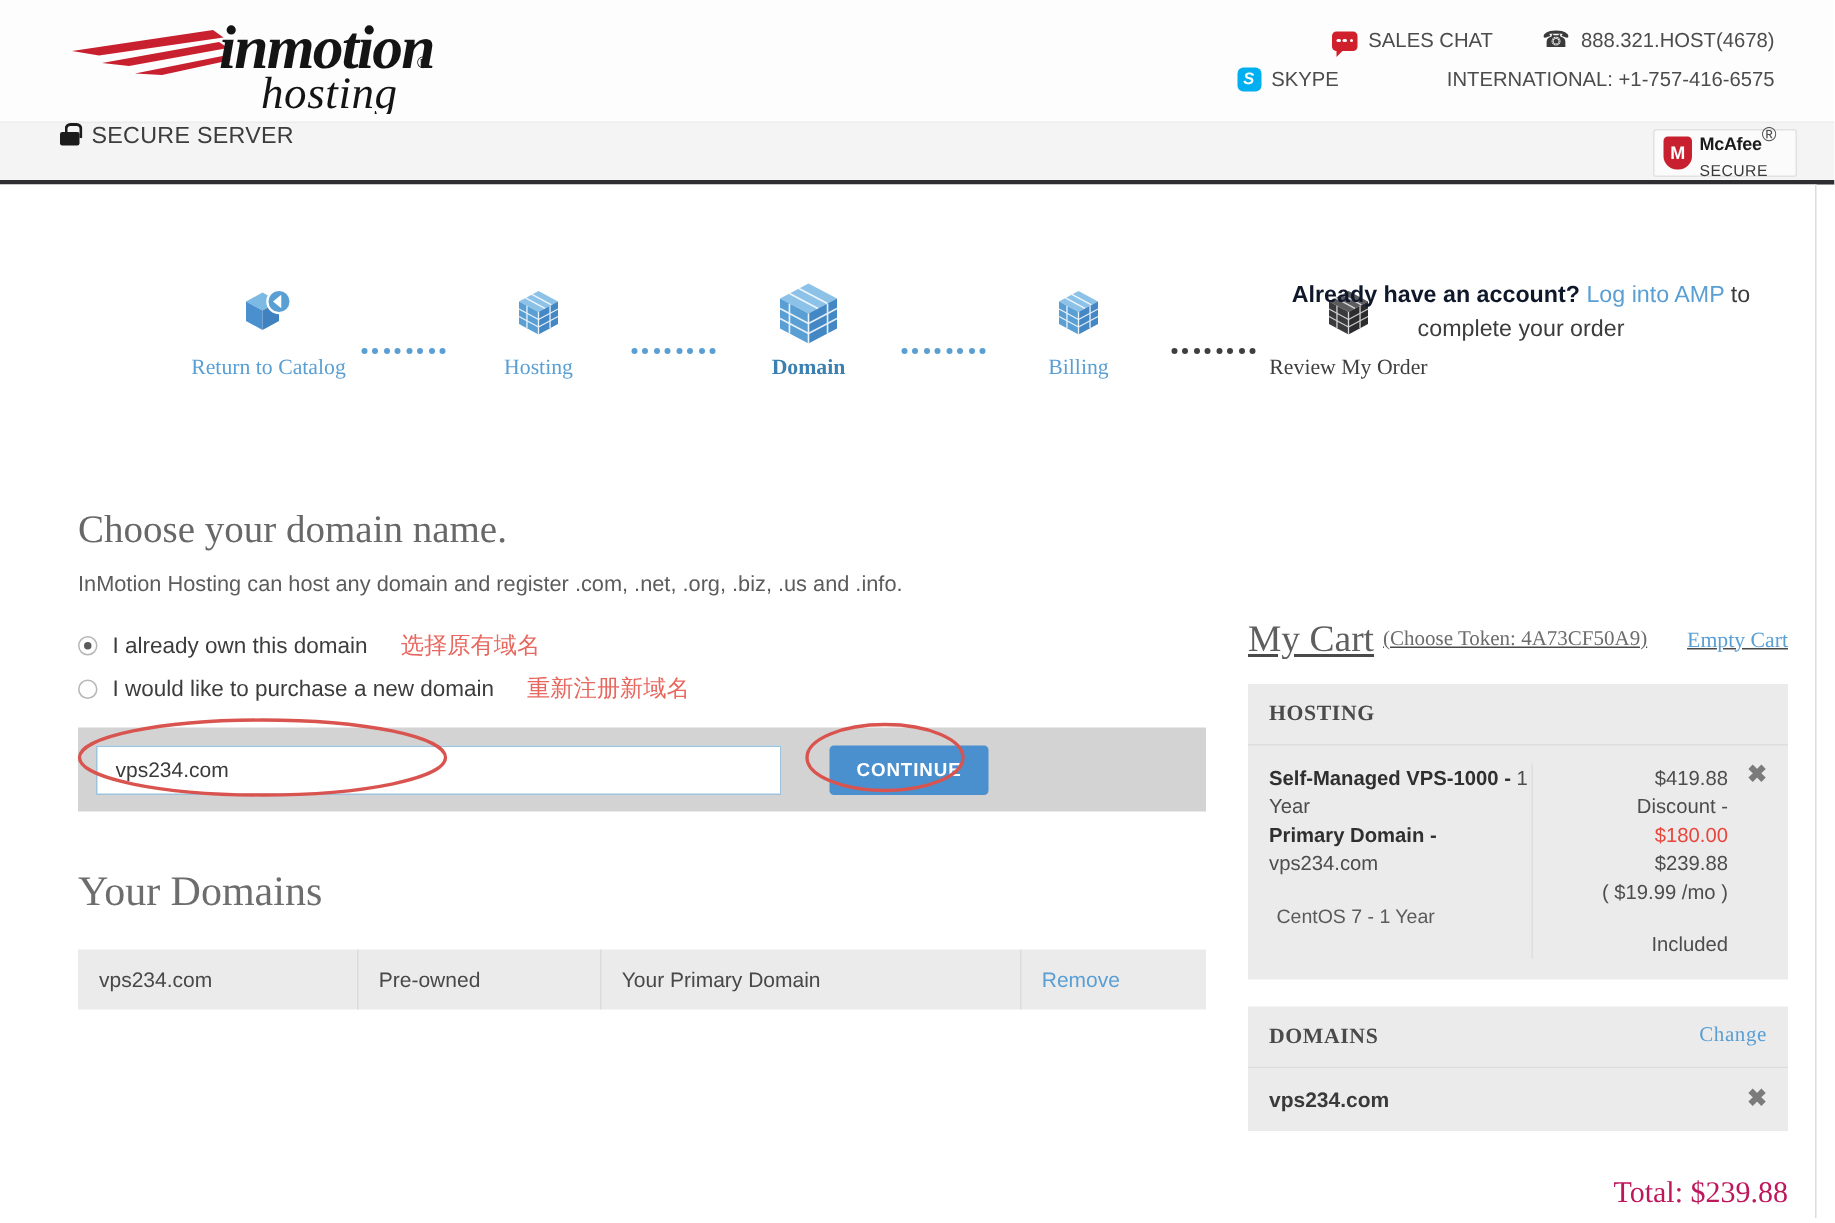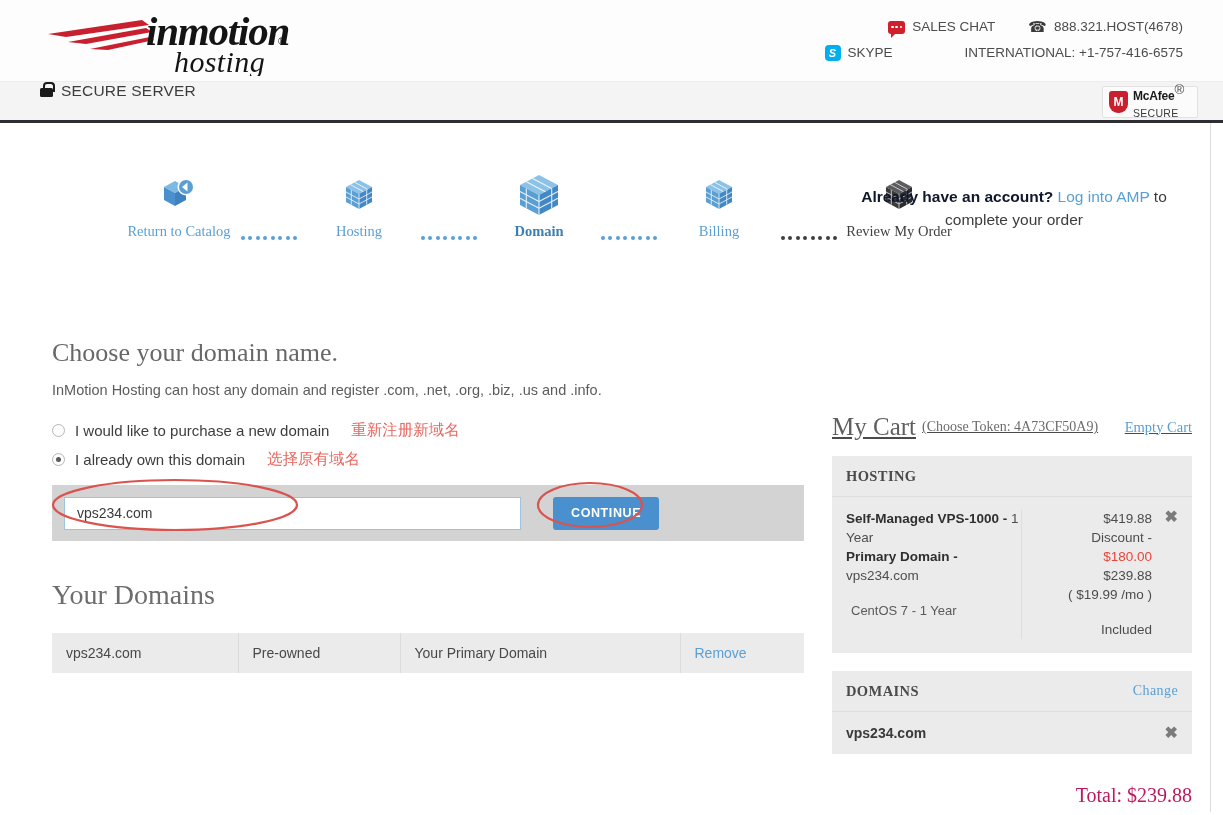--- a/index.html
+++ b/index.html
@@ -111,22 +111,22 @@
   .page {
     position: relative;
     height: 689px;
     background: #fff;
     border-right: 1px solid #dcdcdc;
     width: 1211px;
   }
 
   
   .steps {
-    position: absolute; left: 120px; top: 50px;
-    display: flex; align-items: flex-end;
+    position: absolute; left: 120px; top: 64px;
+    display: flex; align-items: center;
   }
   .step { display: flex; flex-direction: column; align-items: center; width: 118px; }
   .step .cube-box { height: 44px; display: flex; align-items: center; justify-content: center; }
   .step .lbl {
     margin-top: 6px; font-size: 14.5px;
     font-family: "Liberation Serif", serif;
     color: #5a9fd4; white-space: nowrap;
   }
   .step.active .lbl { color: #3c7fb1; font-weight: bold; }
   .step.dark .lbl { color: #3f3f3f; }
@@ -483,28 +483,28 @@
     <br>
     <span>complete your order</span>
   </div>
 
   <div class="main-left">
     <h1 class="choose">Choose your domain name.</h1>
     <div class="sub">InMotion Hosting can host any domain and register .com, .net, .org, .biz, .us and .info.</div>
 
     <div class="radios">
       <div class="radio-line">
+        <span class="radio on"></span>
+        <span class="radio-label">I already own this domain</span>
+        <span class="cn-note">选择原有域名</span>
+      </div>
+      <div class="radio-line">
         <span class="radio"></span>
         <span class="radio-label">I would like to purchase a new domain</span>
         <span class="cn-note">重新注册新域名</span>
-      </div>
-      <div class="radio-line">
-        <span class="radio on"></span>
-        <span class="radio-label">I already own this domain</span>
-        <span class="cn-note">选择原有域名</span>
       </div>
     </div>
 
     <div class="search-bar">
       <input class="domain-input" type="text" value="vps234.com" style="">
       <button class="btn-blue btn-continue-search">CONTINUE</button>
     </div>
 
     <h2 class="your-domains">Your Domains</h2>
 

